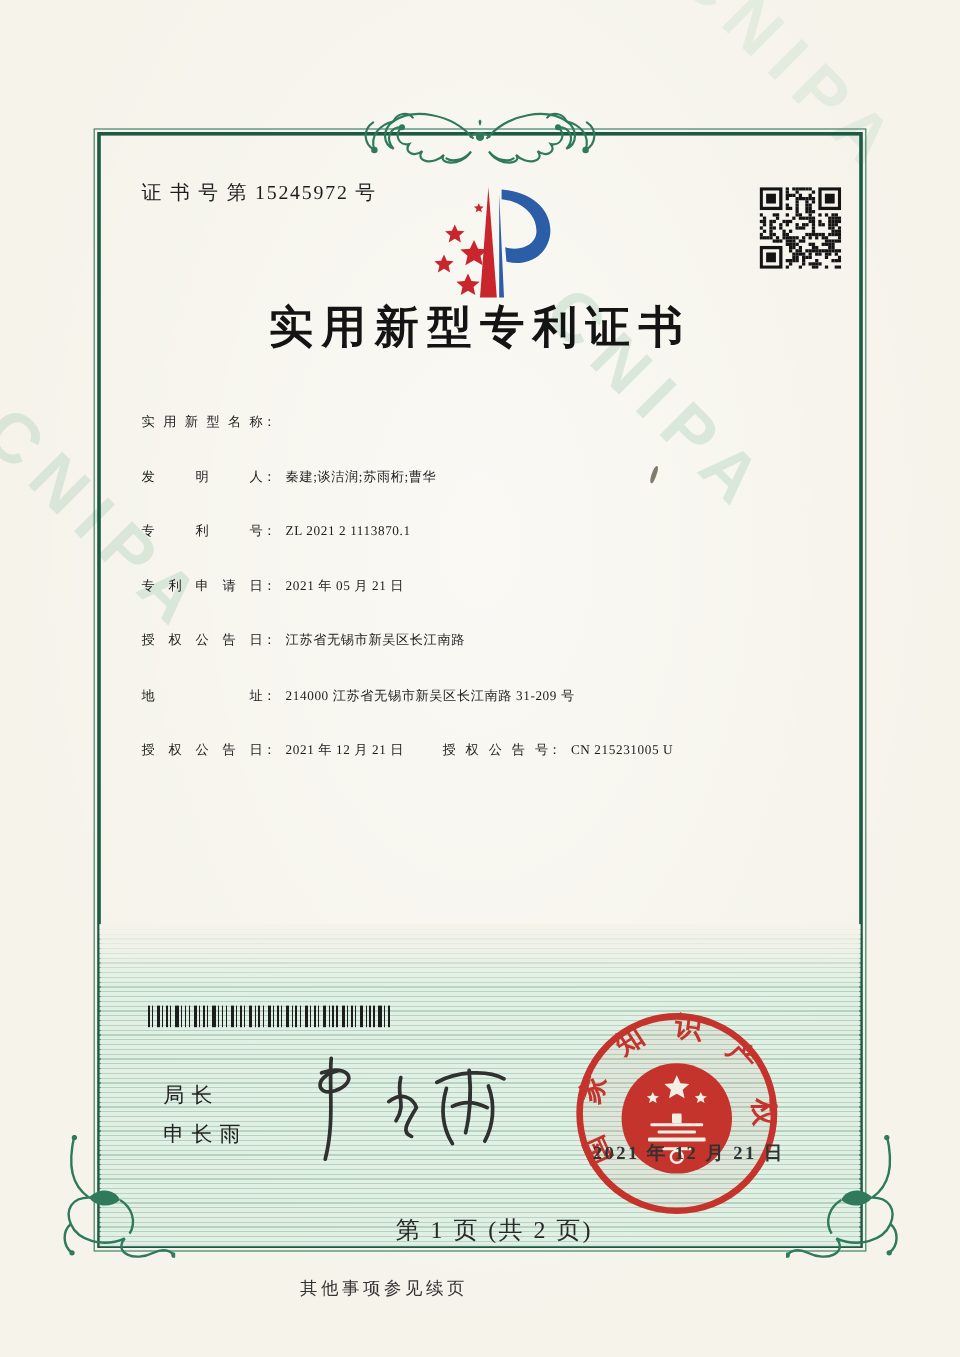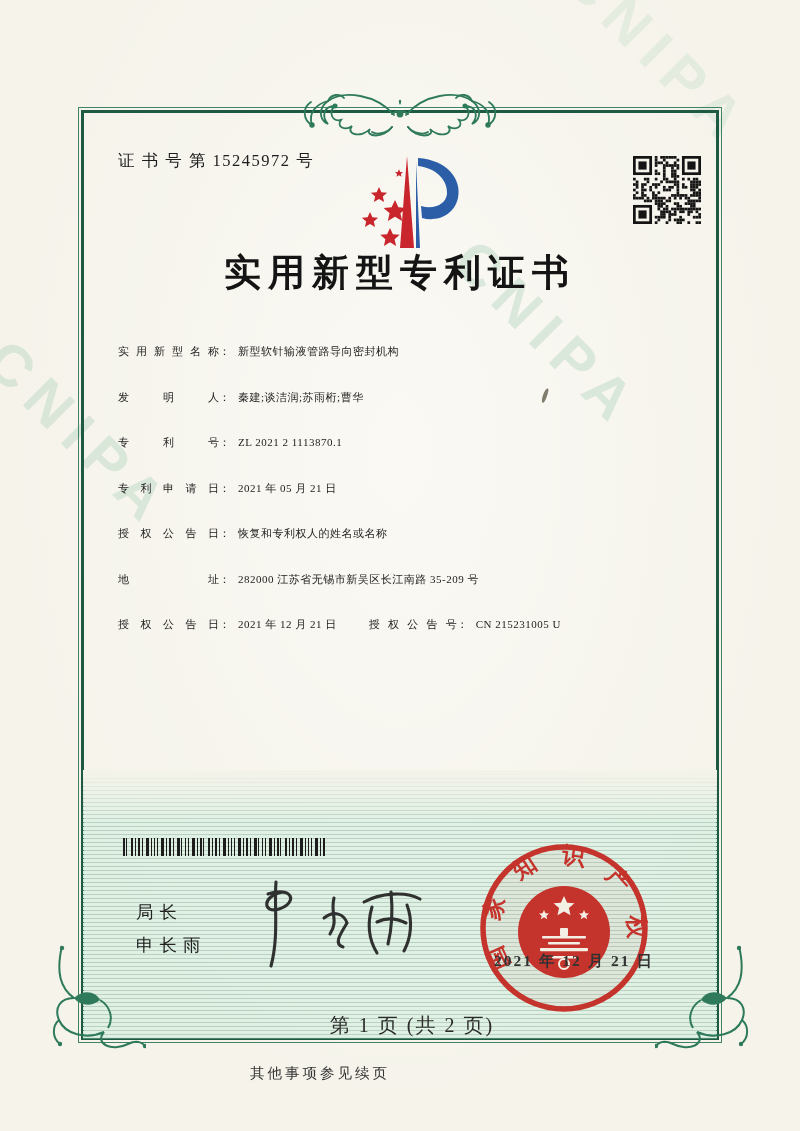--- a/index.html
+++ b/index.html
@@ -381,46 +381,45 @@
         <rect x="62.56" y="65.28" width="2.72" height="2.72" fill="#141414"></rect>
         <rect x="65.28" y="65.28" width="2.72" height="2.72" fill="#141414"></rect>
       </svg></div>
 
   <div class="title">实用新型专利证书</div>
 
   <div class="fields">
     <div class="frow">
       <span class="flabel">实用新型名称</span>
         <span class="fcolon">：</span>
-      <span class="fvalue">新型软针输液管路导向密封机构</span>
     </div>
     <div class="frow">
       <span class="flabel">发明人</span>
         <span class="fcolon">：</span>
       <span class="fvalue">秦建;谈洁润;苏雨桁;曹华</span>
     </div>
     <div class="frow">
       <span class="flabel">专利号</span>
         <span class="fcolon">：</span>
       <span class="fvalue">ZL 2021 2 1113870.1</span>
     </div>
     <div class="frow">
       <span class="flabel">专利申请日</span>
         <span class="fcolon">：</span>
       <span class="fvalue">2021 年 05 月 21 日</span>
     </div>
     <div class="frow">
       <span class="flabel">授权公告日</span>
         <span class="fcolon">：</span>
-      <span class="fvalue">恢复和专利权人的姓名或名称</span>
+      <span class="fvalue">江苏省无锡市新吴区长江南路</span>
     </div>
     <div class="frow">
       <span class="flabel">地址</span>
         <span class="fcolon">：</span>
-      <span class="fvalue">282000 江苏省无锡市新吴区长江南路 35-209 号</span>
+      <span class="fvalue">214000 江苏省无锡市新吴区长江南路 31-209 号</span>
     </div>
     <div class="frow">
       <span class="flabel">授权公告日</span>
         <span class="fcolon">：</span>
       <span class="fvalue">2021 年 12 月 21 日</span>
       <span class="auth-pair">
         <span class="flabel">授权公告号</span>
           <span class="fcolon">：</span>
         <span class="fvalue">CN 215231005 U</span>
       </span>

